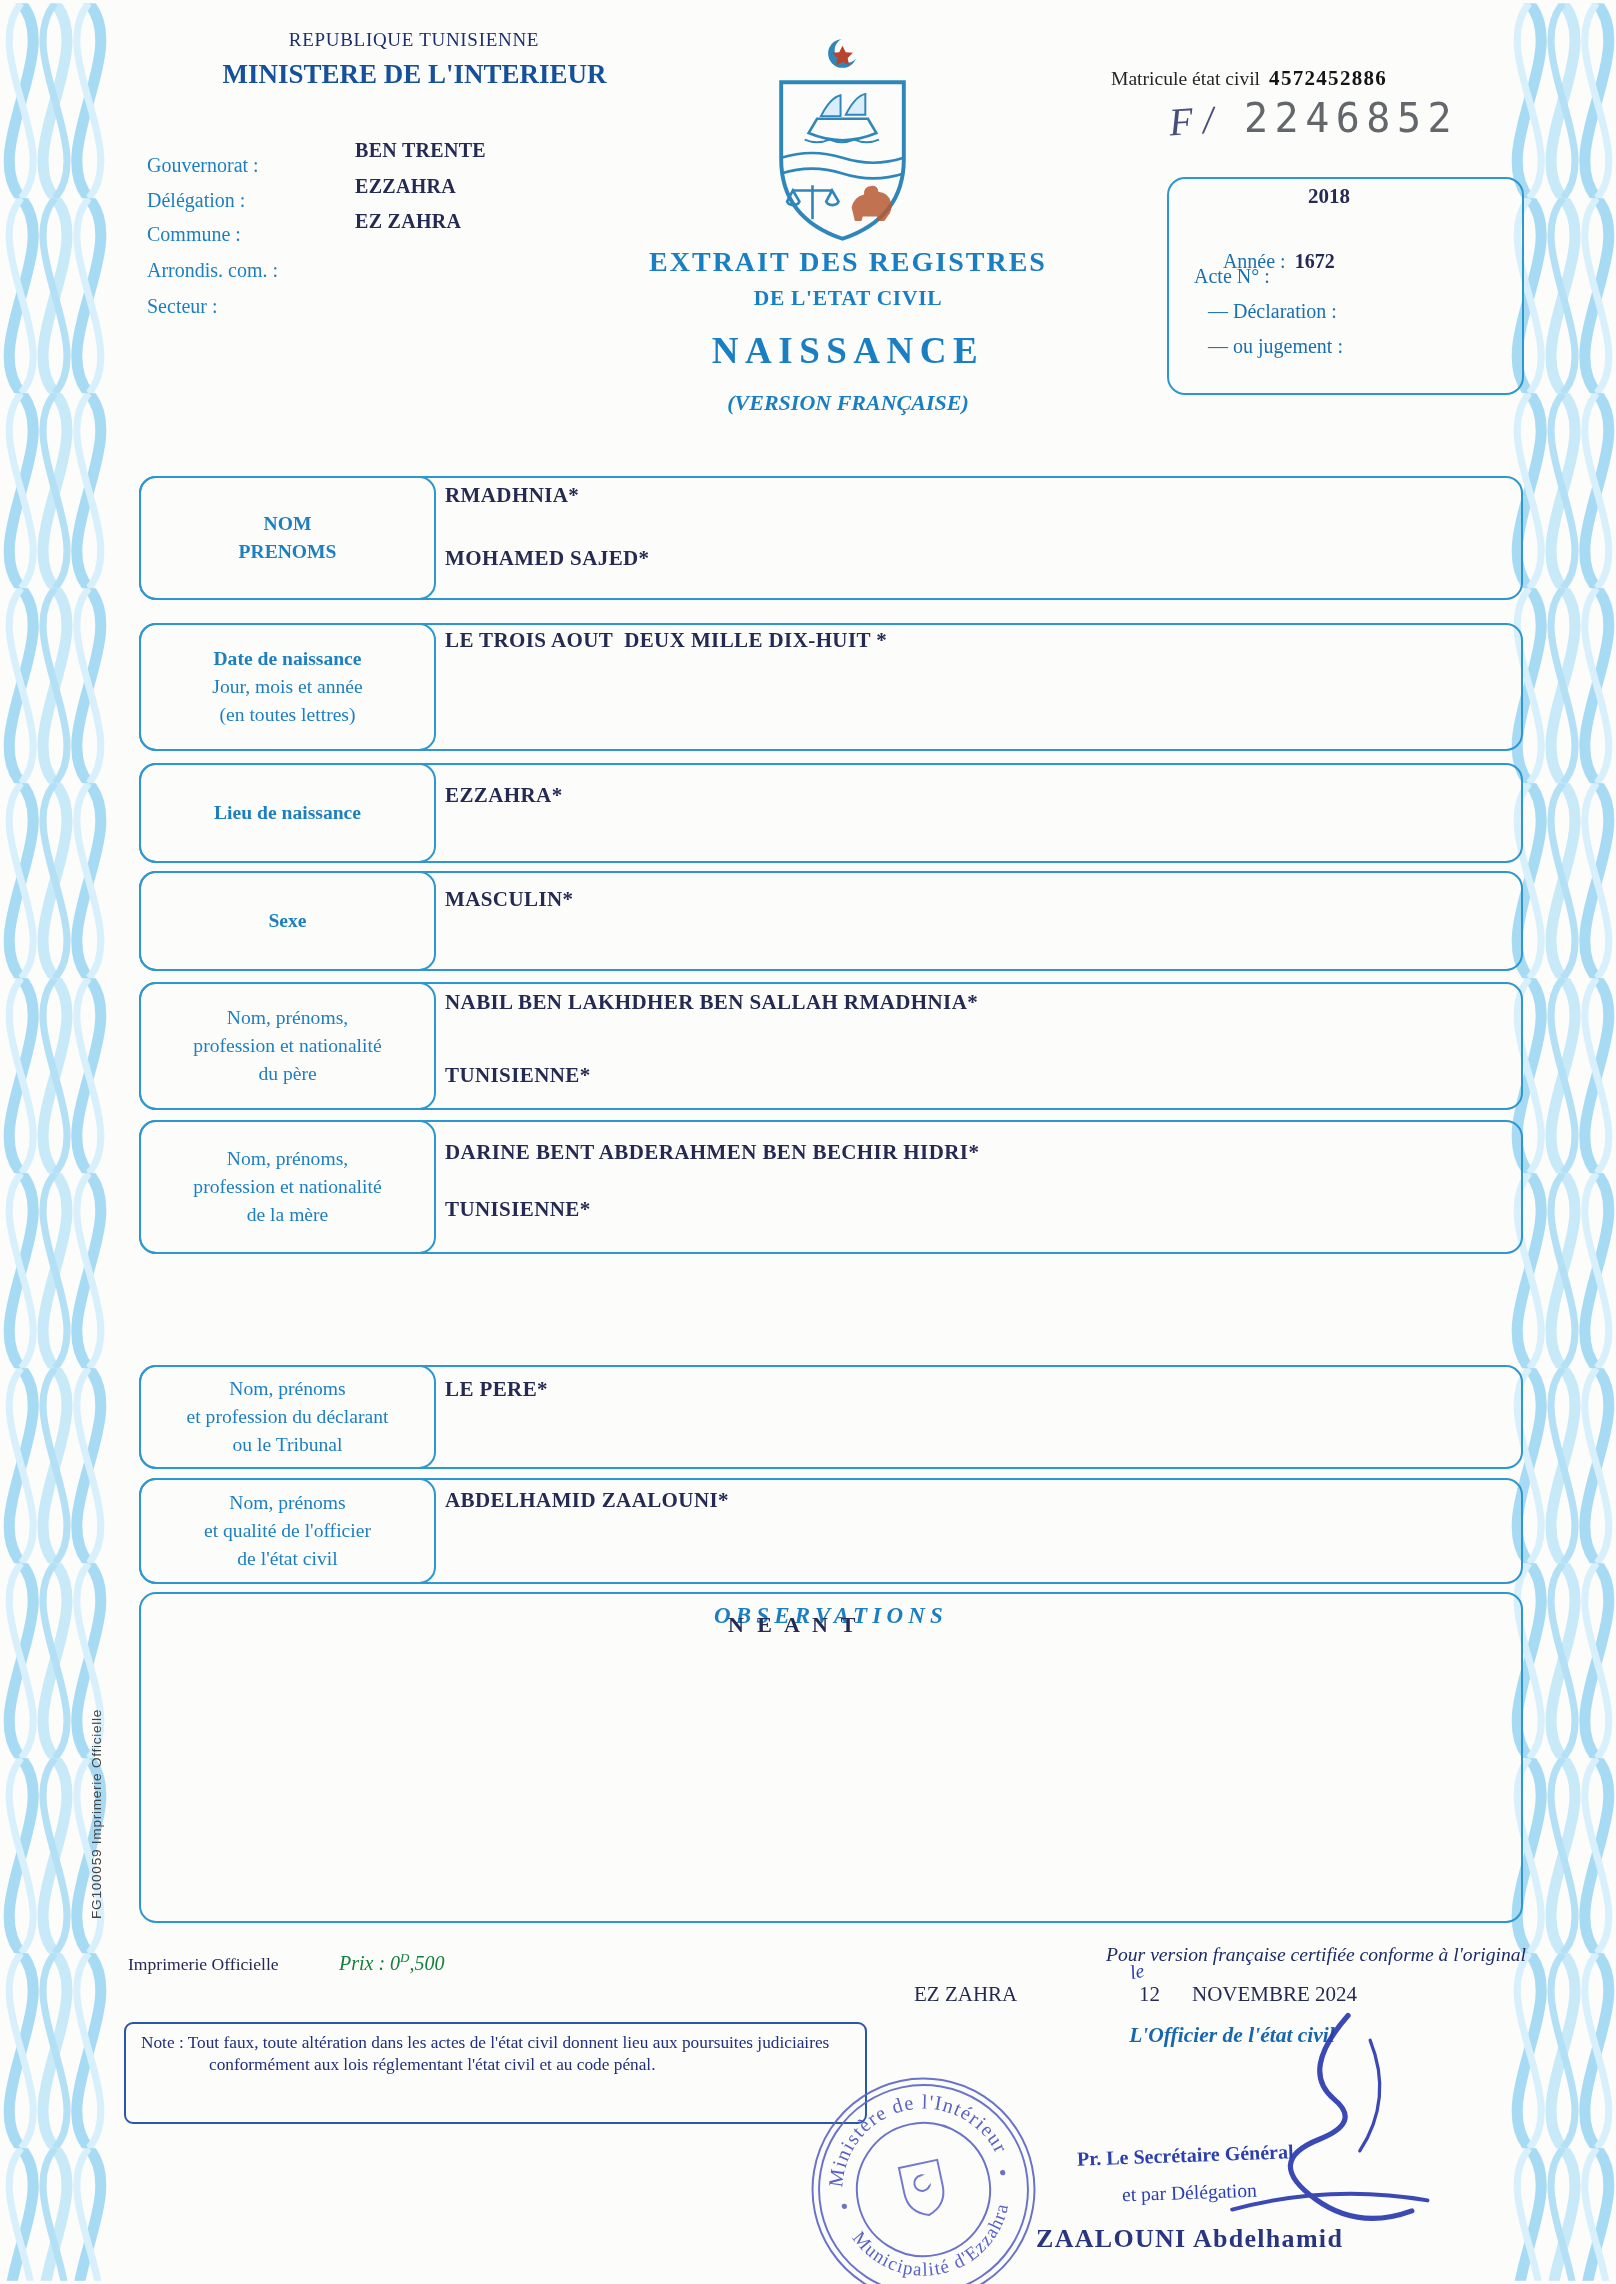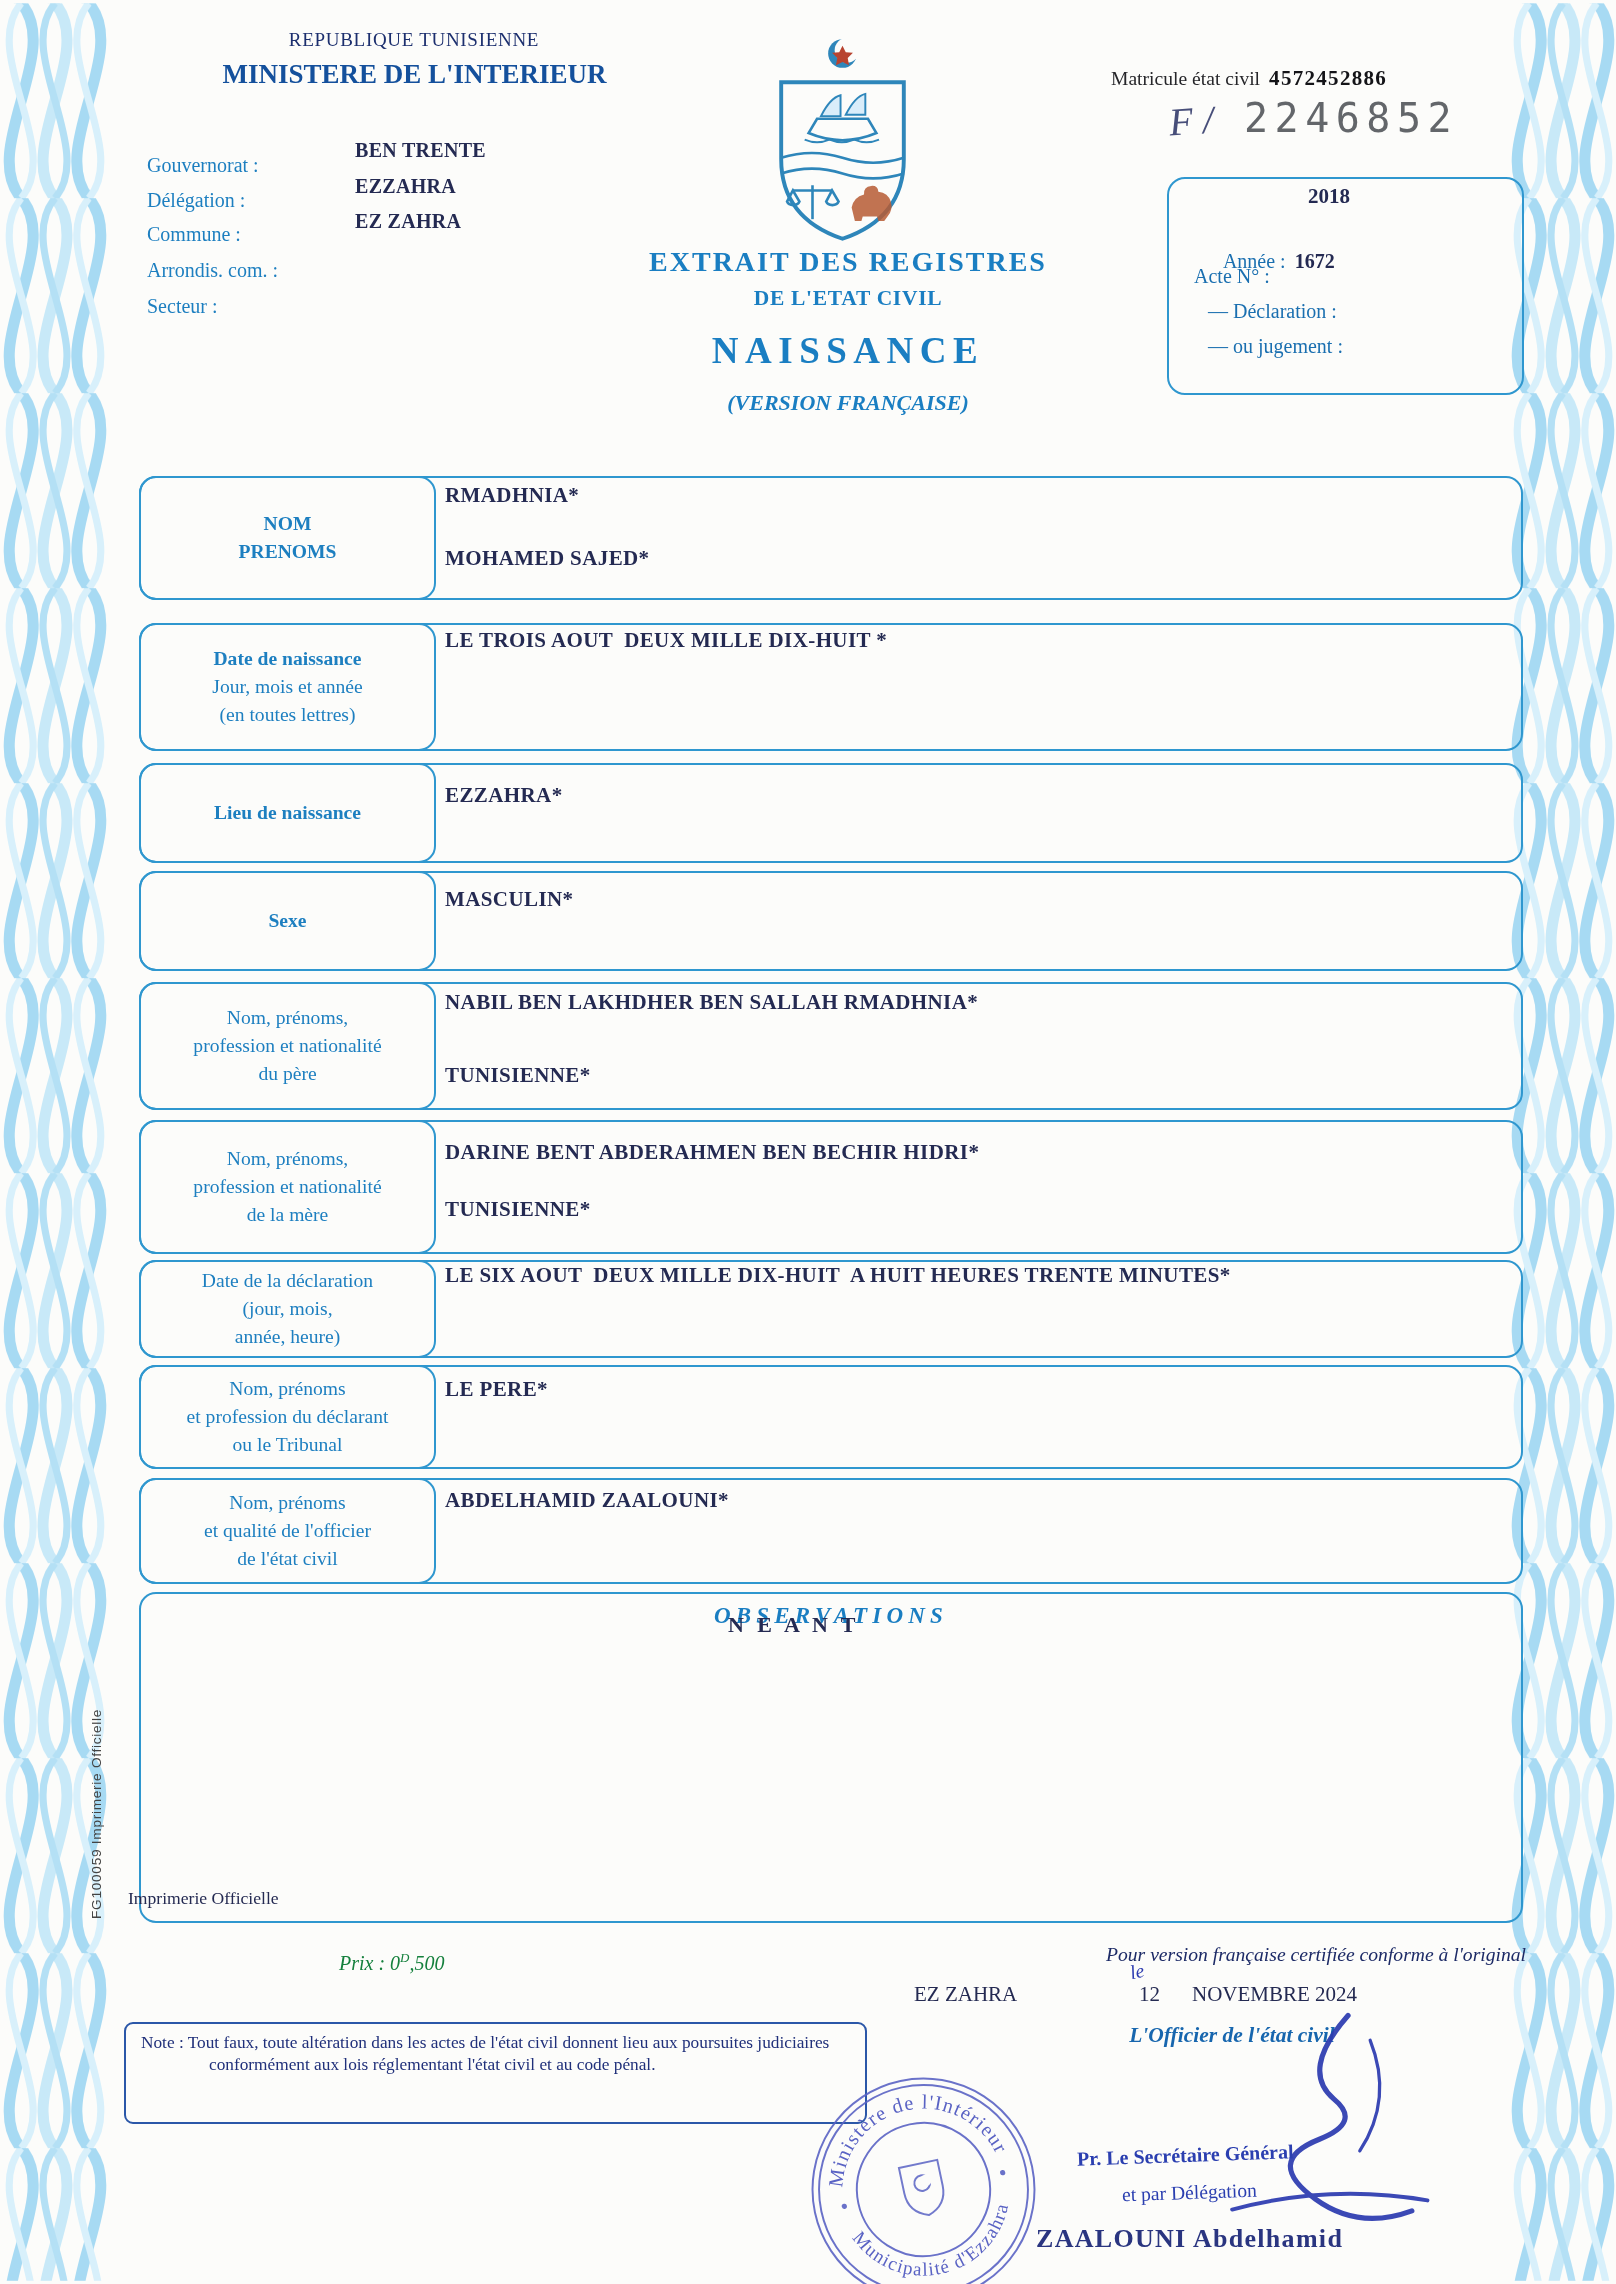--- a/index.html
+++ b/index.html
@@ -68,21 +68,21 @@
          letter-spacing:0.4px; white-space:pre; }
 
   .obs { position:absolute; left:139px; top:1592px; width:1384px; height:331px;
          border:2.6px solid #2f97cf; border-radius:17px; }
   .obs-label { position:absolute; top:9px; left:0; width:100%; text-align:center;
                font-size:23px; font-weight:bold; font-style:italic; letter-spacing:5.2px; color:#1a7ec2; }
   .obs-value { position:absolute; top:18px; left:587px; font-size:22px; font-weight:700;
                letter-spacing:3.9px; color:#242a52; white-space:pre; }
 
   
-  .printer { position:absolute; left:128px; top:1888px; font-size:17.6px; color:#242a52; }
+  .printer { position:absolute; left:128px; top:1954px; font-size:17.6px; color:#242a52; }
   .price { position:absolute; left:339px; top:1950px; font-size:20px; color:#15803d;font-style:italic; }
   .price .sup { font-size:13px; vertical-align:super; }
   .certification { position:absolute; left:965px; top:1944px; width:561px; text-align:right;
                    font-style:italic; font-size:19.6px; color:#1c2a66; }
   .place { position:absolute; left:914px; top:1982px; font-size:21px; }
   .le-hand { position:absolute; left:1130px; top:1961px; font-size:19.6px; font-style:italic;
              color:#2b3ab0; transform:rotate(-12deg); }
   .day { position:absolute; left:1139px; top:1982px; font-size:21px; }
   .monthyear { position:absolute; left:1192px; top:1982px; font-size:21px; }
   .notebox { position:absolute; left:124px; top:2022px; width:743px; height:102px;
@@ -240,29 +240,20 @@
     <div class="outer"></div>
     <div class="lblbox">
       <div class="lbl">Nom, prénoms,</div>
       <div class="lbl">profession et nationalité</div>
       <div class="lbl">de la mère</div>
     </div>
     <div class="val" style="top:19.6px">DARINE BENT ABDERAHMEN BEN BECHIR HIDRI*</div>
     <div class="val" style="top:77px">TUNISIENNE*</div>
   </div>
 
-  <div class="frow r7">
-    <div class="outer"></div>
-    <div class="lblbox">
-      <div class="lbl">Date de la déclaration</div>
-      <div class="lbl">(jour, mois,</div>
-      <div class="lbl">année, heure)</div>
-    </div>
-    <div class="val" style="top:2.6px">LE SIX AOUT  DEUX MILLE DIX-HUIT  A HUIT HEURES TRENTE MINUTES*</div>
-  </div>
 
   <div class="frow r8">
     <div class="outer"></div>
     <div class="lblbox">
       <div class="lbl">Nom, prénoms</div>
       <div class="lbl">et profession du déclarant</div>
       <div class="lbl">ou le Tribunal</div>
     </div>
     <div class="val" style="top:11.7px">LE PERE*</div>
   </div>

